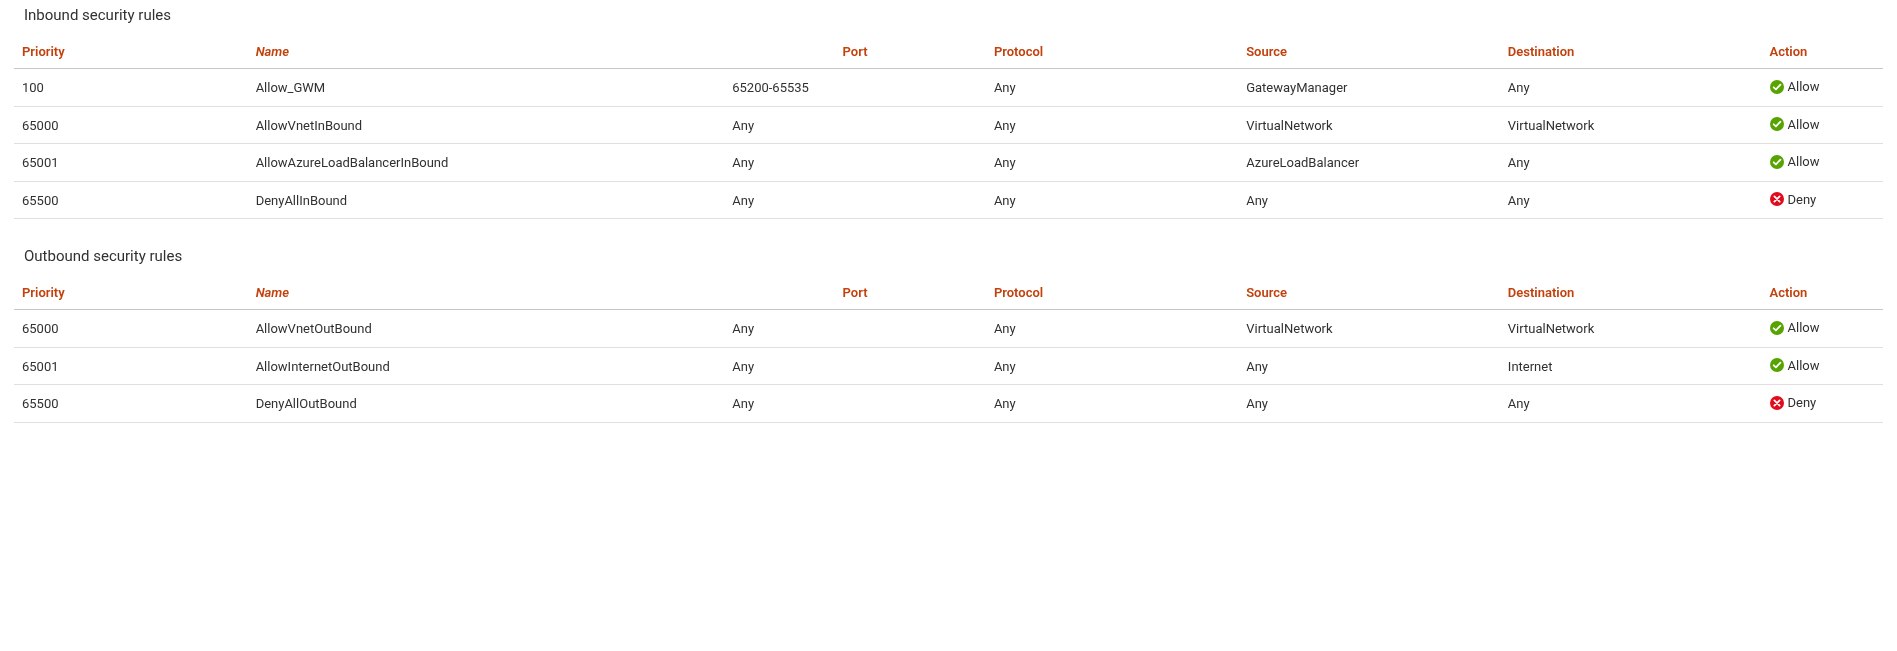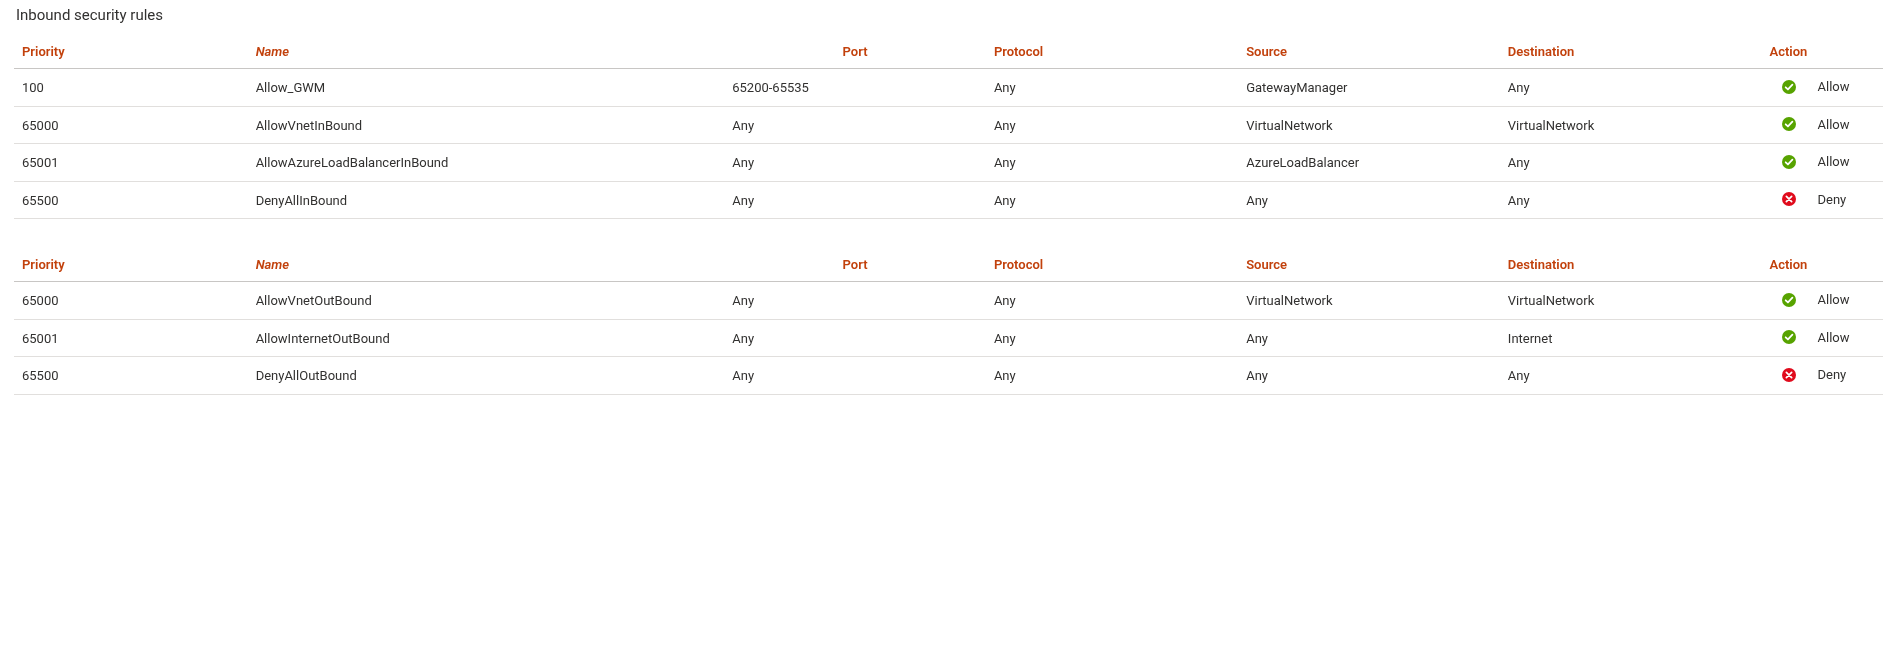--- a/index.html
+++ b/index.html
@@ -10,20 +10,21 @@
       background: #ffffff;
       padding: 6px 14px;
     }
     .section { margin-bottom: 28px; }
     .section-title {
       font-size: 15px;
       font-weight: 400;
       color: #323130;
       margin-bottom: 10px;
       padding-left: 2px;
+      margin-left: 8px;
     }
     table {
       width: 100%;
       border-collapse: collapse;
       table-layout: fixed;
     }
     th {
       text-align: left;
       font-weight: 600;
       font-size: 13px;
@@ -40,21 +41,21 @@
       overflow: hidden;
       text-overflow: ellipsis;
     }
     .col-priority   { width: 12.5%; }
     .col-name       { width: 25.5%; font-style: italic; }
     .col-port       { width: 14%; text-align: center; }
     .col-protocol   { width: 13.5%; }
     .col-source     { width: 14%; }
     .col-destination{ width: 14%; }
     .col-action     { width: 6.5%; }
-    .action-cell { display: inline-flex; align-items: center; gap: 22px; margin-left: 12px; }
+    .action-cell { display: inline-flex; align-items: center; gap: 4px; }
     .icon { width: 14px; height: 14px; flex: 0 0 14px; display: inline-block; }
   </style>
 </head>
 <body>
 
 <div id="root">
     <div class="section">
       <div class="section-title">Inbound security rules</div>
       <table>
         <thead>
@@ -126,20 +127,21 @@
                   <circle cx="8" cy="8" r="8" fill="#e00b1c"></circle>
                   <path d="M5 5 L11 11 M11 5 L5 11" stroke="#ffffff" stroke-width="2" fill="none" stroke-linecap="round"></path>
                 </svg>
                 <span>Deny</span>
               </span></td>
           </tr>
         </tbody>
       </table>
     </div>
     <div class="section">
+      <div class="section-title">Outbound security rules</div>
       <table>
         <thead>
           <tr>
             <th class="col-priority">Priority</th>
             <th class="col-name">Name</th>
             <th class="col-port">Port</th>
             <th class="col-protocol">Protocol</th>
             <th class="col-source">Source</th>
             <th class="col-destination">Destination</th>
             <th class="col-action">Action</th>

